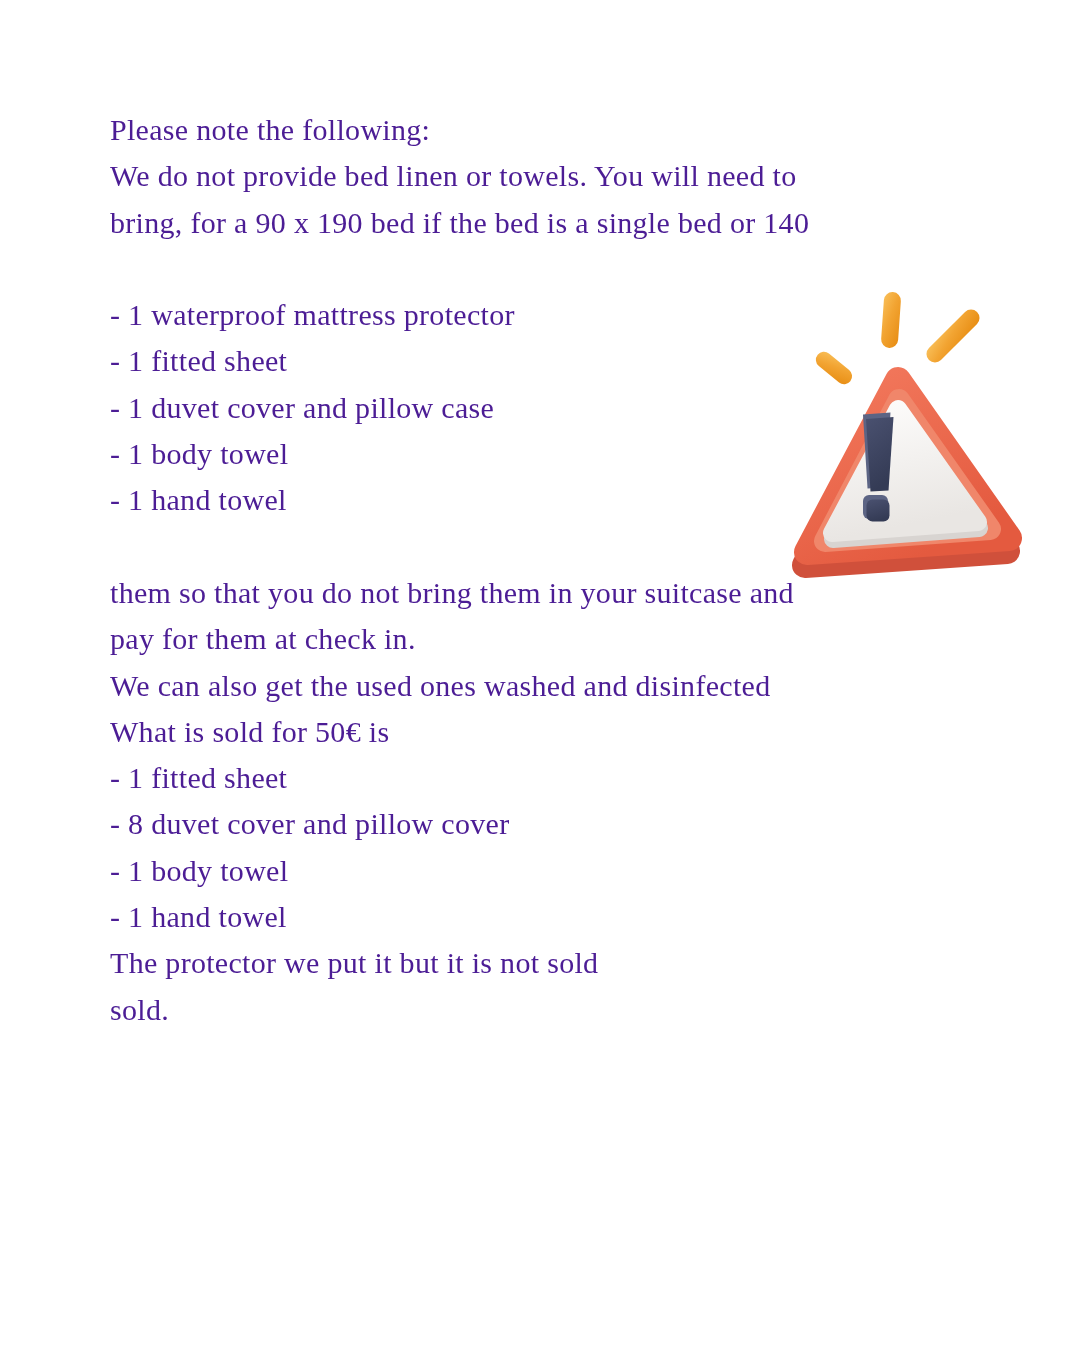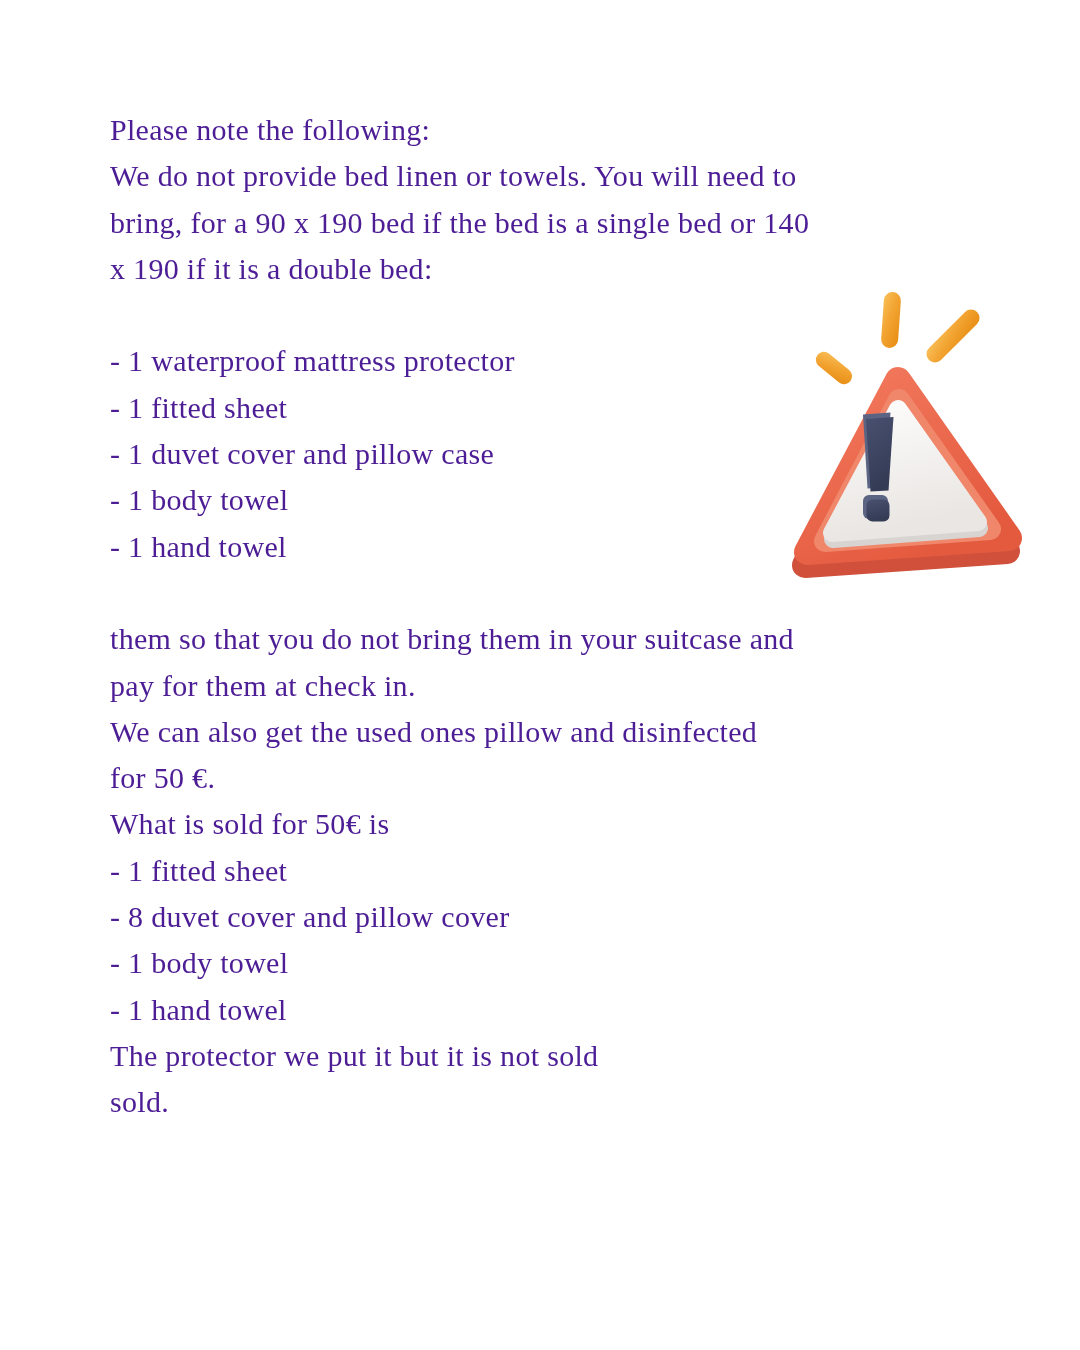--- a/index.html
+++ b/index.html
@@ -30,21 +30,20 @@
 <div class="page">
 
   <section class="text-block">
 
       <div class="line">Please note the following:</div>
 
       <div class="line">We do not provide bed linen or towels. You will need to</div>
 
       <div class="line">bring, for a 90 x 190 bed if the bed is a single bed or 140</div>
 
-      <div class="line">x 190 if it is a double bed:</div>
 
       <div class="line">&nbsp;</div>
 
       <div class="line">- 1 waterproof mattress protector</div>
 
       <div class="line">- 1 fitted sheet</div>
 
       <div class="line">- 1 duvet cover and pillow case</div>
 
       <div class="line">- 1 body towel</div>
@@ -52,23 +51,22 @@
       <div class="line">- 1 hand towel</div>
 
       <div class="line">&nbsp;</div>
 
 
       <div class="line">them so that you do not bring them in your suitcase and</div>
 
       <div class="line">pay for them at check in.</div>
 
 
-      <div class="line">We can also get the used ones pillow and disinfected</div>
+      <div class="line">We can also get the used ones washed and disinfected</div>
 
-      <div class="line">for 50 €.</div>
 
       <div class="line">What is sold for 50€ is</div>
 
       <div class="line">- 1 fitted sheet</div>
 
       <div class="line">- 8 duvet cover and pillow cover</div>
 
       <div class="line">- 1 body towel</div>
 
       <div class="line">- 1 hand towel</div>

